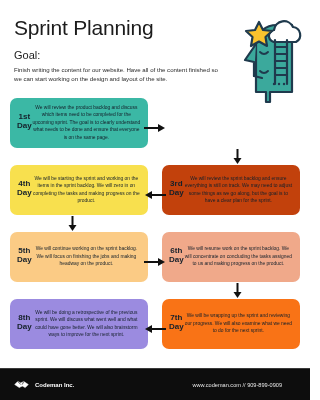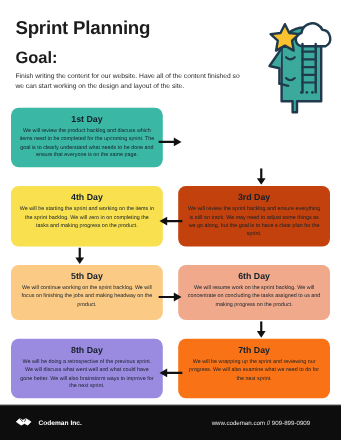--- a/index.html
+++ b/index.html
@@ -7,25 +7,25 @@
     width: 310px; height: 400px;
     background: #ffffff;
     font-family: "Liberation Sans", sans-serif;
     overflow: hidden;
   }
   .page { position: relative; width: 310px; height: 400px; background:#fff; }
 
   
   .header { position: relative; padding: 16px 14px 0 14px; height: 98px; }
   .title {
-    font-size: 17px; font-weight: bold; color: #1c1c1c;
+    font-size: 21px; font-weight: normal; color: #1c1c1c;
     line-height: 1.12; letter-spacing: -0.2px;
   }
   .goal-label {
-    font-size: 15px; font-weight: bold; color: #1c1c1c;
+    font-size: 11px; font-weight: normal; color: #1c1c1c;
     margin-top: 9px;
   }
   .goal-text {
     font-size: 6.1px; color: #2a2a2a; line-height: 1.55;
     margin-top: 4px; max-width: 212px;
   }
 
   
   .illustration {
     position: absolute; right: 6px; top: 14px;
@@ -33,21 +33,21 @@
   }
 
   
   .board { position: relative; padding: 0 10px; }
   .row { position: relative; display: flex; justify-content: space-between; }
   .card {
     width: 138px; border-radius: 7px;
     padding: 6px 7px 7px 7px;
     text-align: center;
     min-height: 50px;
-    display: flex; flex-direction: column; align-items: center;
+    display: flex; flex-direction: row; align-items: center;
   }
   .card-title {
     font-size: 8px; font-weight: bold; color: #15202b;
     margin-bottom: 3px;
   }
   .card-body {
     font-size: 4.9px; color: #15202b; line-height: 1.5;
   }
 
   

